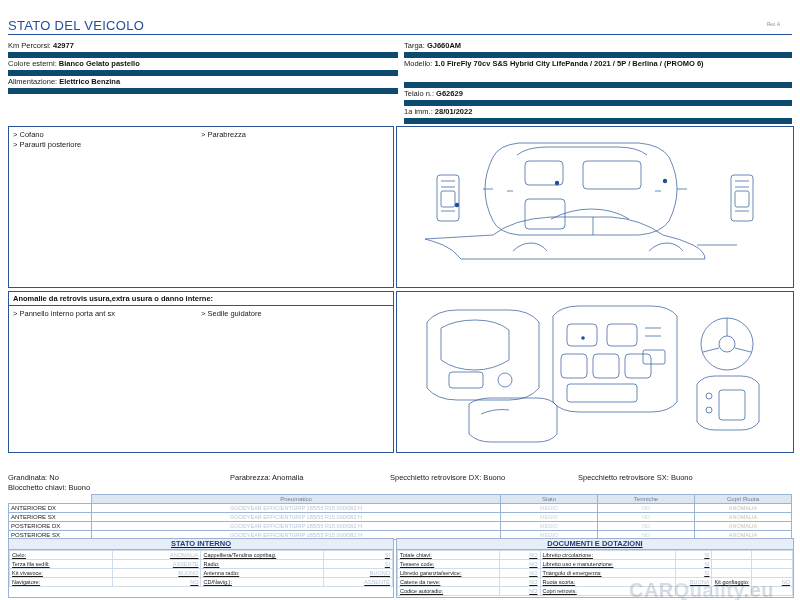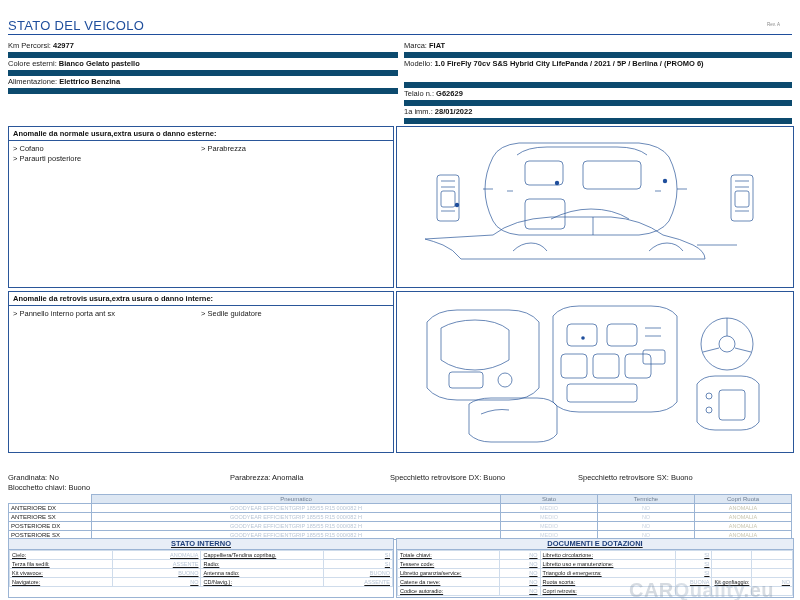--- a/index.html
+++ b/index.html
@@ -131,35 +131,34 @@
     <div class="inforow">
       <span class="lbl">Colore esterni: </span><span class="val">Bianco Gelato pastello</span>
     </div>
     <div class="inforow">
       <span class="lbl">Alimentazione: </span><span class="val">Elettrico Benzina</span>
     </div>
   </div>
 
   <div class="top-right">
     <div class="inforow">
-      <span class="lbl">Marca: </span><span class="val">FIAT</span>
+      <span class="lbl">Targa: </span><span class="val">GJ660AM</span>
     </div>
     <div class="inforow two">
       <span class="lbl">Modello: </span><span class="val">1.0 FireFly 70cv S&amp;S Hybrid City LifePanda / 2021 / 5P / Berlina / (PROMO 6)</span>
     </div>
     <div class="inforow">
       <span class="lbl">Telaio n.: </span><span class="val">G62629</span>
     </div>
     <div class="inforow">
       <span class="lbl">1a imm.: </span><span class="val">28/01/2022</span>
     </div>
   </div>
 
   <div class="box" style="left:8px;top:110px;width:384px;height:160px;">
-    <div class="box-hd">Anomalie da normale usura,extra usura o danno esterne:</div>
     <div class="anom-list">
       <div class="anom-cols">
         <div class="anom-item">&gt; Cofano</div>
         <div class="anom-item">&gt; Parabrezza</div>
         <div class="anom-item full">&gt; Paraurti posteriore</div>
       </div>
     </div>
   </div>
 
   <div class="draw-box" style="left:396px;top:110px;width:396px;height:160px;">

